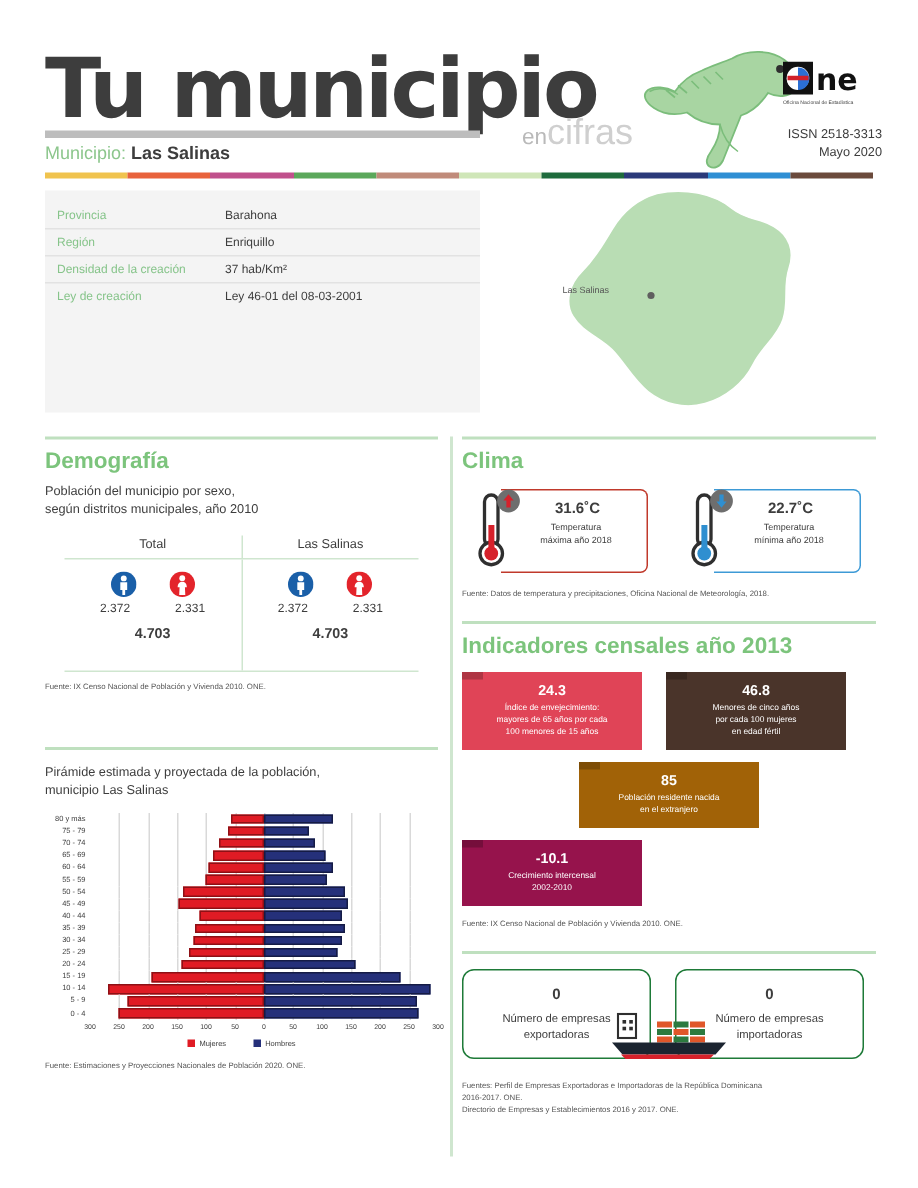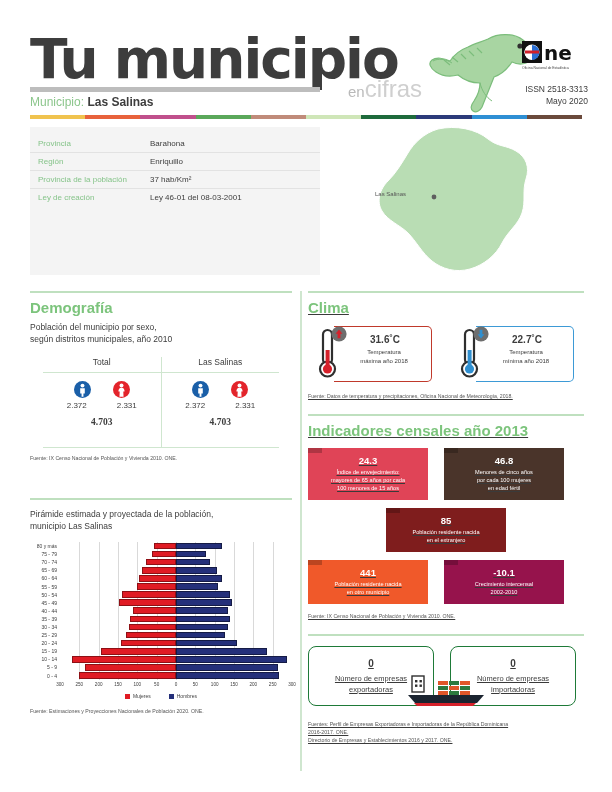--- a/index.html
+++ b/index.html
@@ -59,33 +59,33 @@
   .maplabel { position: absolute; left: 375px; top: 168px; font-size: 6px; color: #555; }
 
   
   .sec-rule { height: 2px; background: #bfe0bf; }
   .sec-title { font-size: 15px; font-weight: bold; color: #7cc47c; margin-top: 6px; }
   .sec-sub { font-size: 8.5px; color: #3d3d3d; line-height: 12px; margin-top: 5px; }
   .source { font-size: 5.2px; color: #555; margin-top: 6px; line-height: 8px; }
 
   
   .col-left { position: absolute; left: 30px; top: 268px; width: 262px; }
-  .col-right { position: absolute; left: 308px; top: 268px; width: 276px; text-decoration: underline; }
+  .col-right { position: absolute; left: 308px; top: 268px; width: 276px; }
   .vdiv { position: absolute; left: 300px; top: 268px; width: 2px; height: 480px; background: #cfe6cf; }
 
   
   .demo-table { margin: 12px auto 0; width: 236px; }
   .demo-cols { display: flex; }
   .demo-col { flex: 1; text-align: center; }
   .demo-colhead { font-size: 8.5px; color: #3d3d3d; padding-bottom: 5px; }
   .demo-hr { height: 1px; background: #cfe6cf; }
   .demo-icons { display: flex; justify-content: center; gap: 22px; margin-top: 8px; }
   .demo-num { display: flex; justify-content: center; gap: 22px; font-size: 8px; color: #3d3d3d; margin-top: 3px; }
   .demo-num span { width: 28px; text-align: center; }
-  .demo-total { font-size: 9.5px; font-weight: bold; color: #3d3d3d; margin: 7px 0 9px; font-family: Liberation Serif, serif; }
+  .demo-total { font-size: 9.5px; font-weight: bold; color: #3d3d3d; margin: 7px 0 9px; }
   .sep-vert { width: 1px; background: #cfe6cf; }
 
   
   .pyr-wrap { position: relative; margin-top: 10px; }
   .pyr-rows { position: relative; }
   .pyr-row { display: flex; align-items: center; height: 8.1px; }
   .pyr-lbl { width: 30px; text-align: right; font-size: 5px; color: #3d3d3d; padding-right: 3px; }
   .pyr-track { position: relative; flex: 1; height: 100%; }
   .bar-f, .bar-m { position: absolute; top: 0.7px; height: 6.6px; }
   .bar-f { background: #e01b24; border: 0.5px solid #8e1015; }
@@ -190,21 +190,21 @@
       <tbody>
           <tr>
         <td class="k">Provincia</td>
         <td class="v">Barahona</td>
       </tr>
       <tr>
         <td class="k">Región</td>
         <td class="v">Enriquillo</td>
       </tr>
       <tr>
-        <td class="k">Provincia de la población</td>
+        <td class="k">Densidad de la creación</td>
         <td class="v">37 hab/Km²</td>
       </tr>
       <tr>
         <td class="k">Ley de creación</td>
         <td class="v">Ley 46-01 del 08-03-2001</td>
       </tr>
     </tbody>
       </table>
   </div>
 
@@ -678,32 +678,27 @@
 100 menores de 15 años</div>
           </div>
           <div class="ribbon" style="background:#4a342a">
             <div class="v">46.8</div>
             <div class="c" style="white-space:pre-line">Menores de cinco años
 por cada 100 mujeres
 en edad fértil</div>
           </div>
         </div>
         <div class="ind-line ind-center">
-          <div class="ribbon" style="background:#7f1d1d">
+          <div class="ribbon" style="background:#a16207">
             <div class="v">85</div>
             <div class="c" style="white-space:pre-line">Población residente nacida
 en el extranjero</div>
           </div>
         </div>
         <div class="ind-line">
-          <div class="ribbon" style="background:#f0592a">
-            <div class="v">441</div>
-            <div class="c" style="white-space:pre-line">Población residente nacida
-en otro municipio</div>
-          </div>
           <div class="ribbon" style="background:#96134c">
             <div class="v">-10.1</div>
             <div class="c" style="white-space:pre-line">Crecimiento intercensal
 2002-2010</div>
           </div>
         </div>
       </div>
 
       <div class="source">Fuente: IX Censo Nacional de Población y Vivienda 2010. ONE.</div>
     </div>

